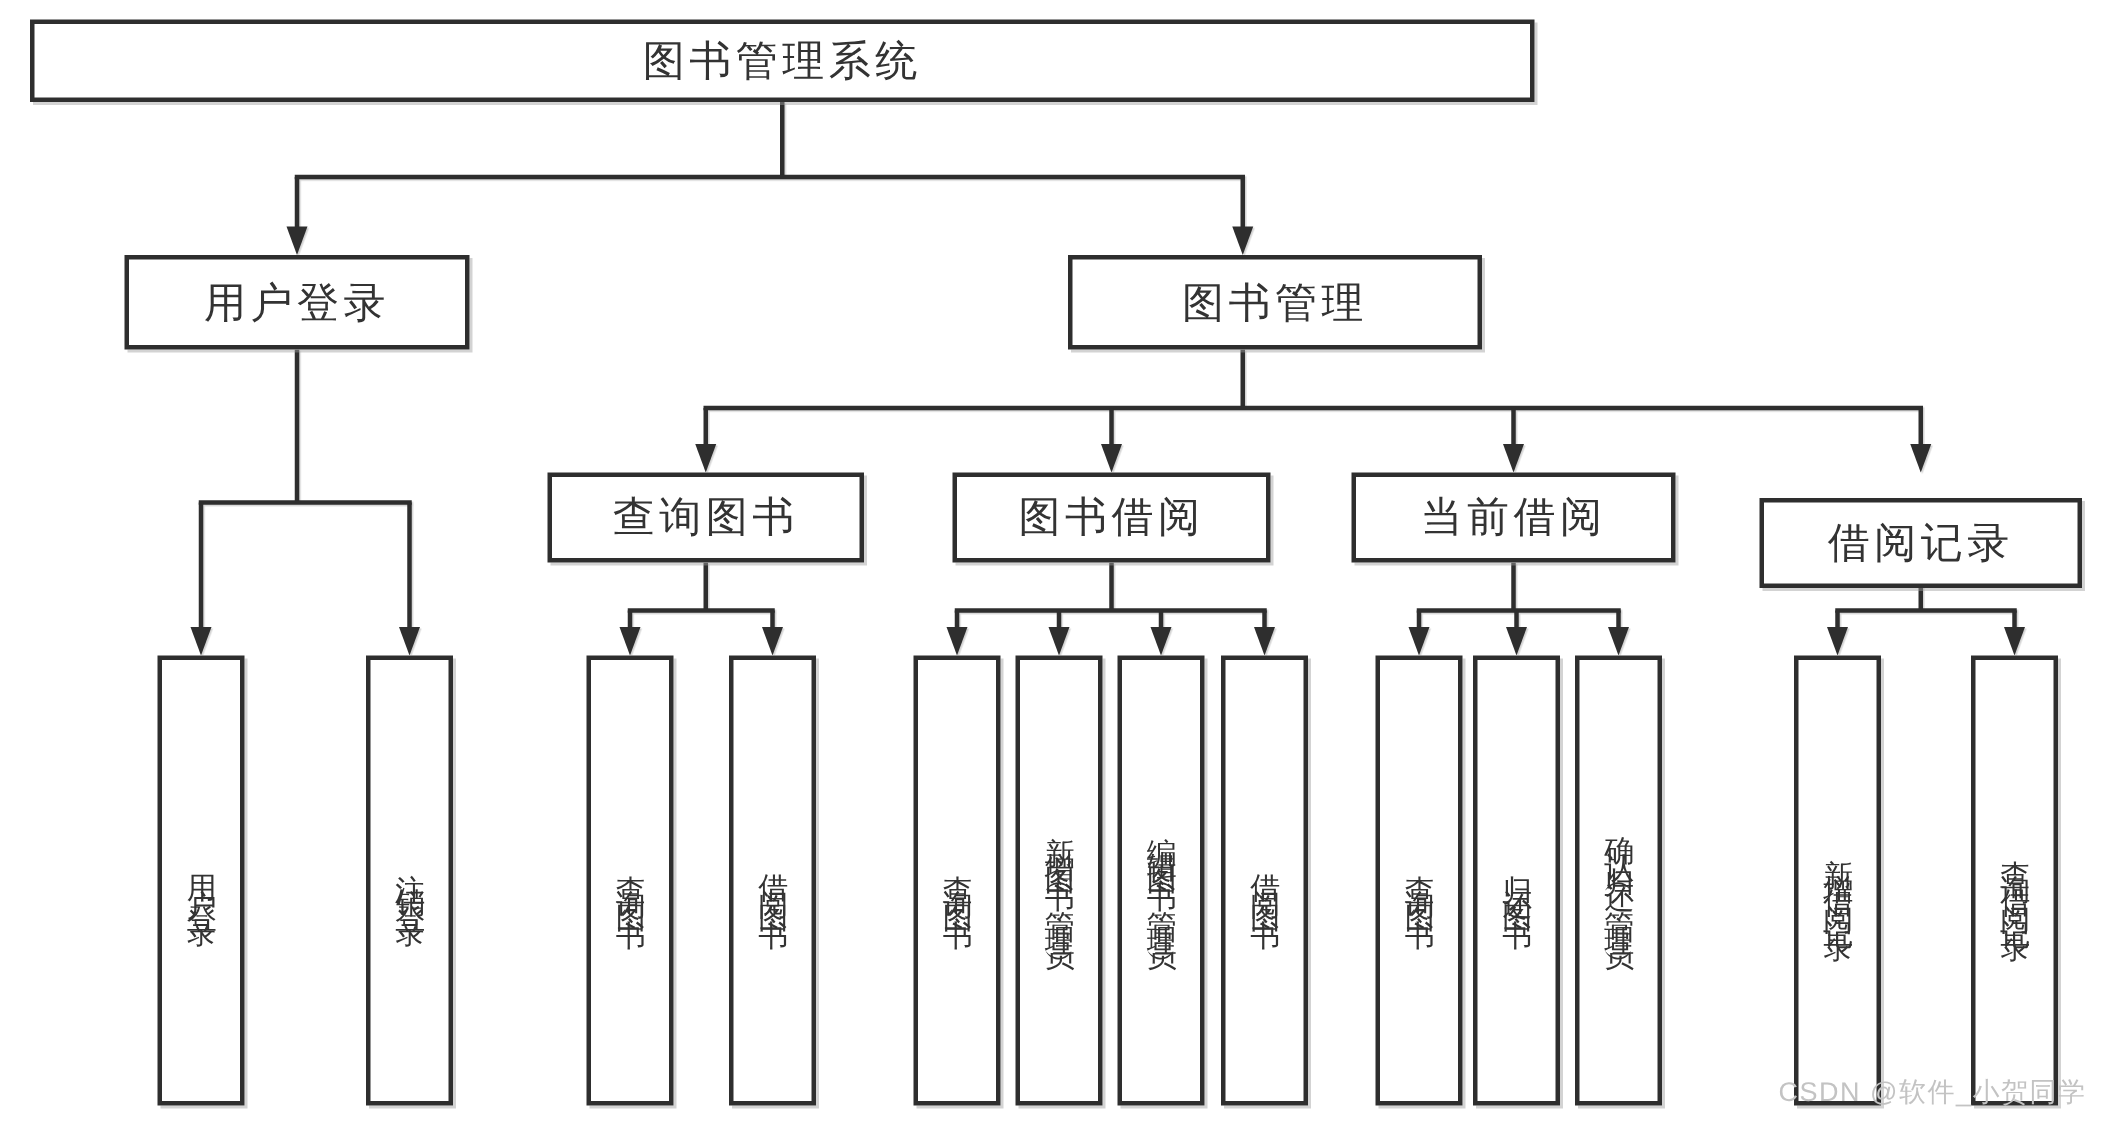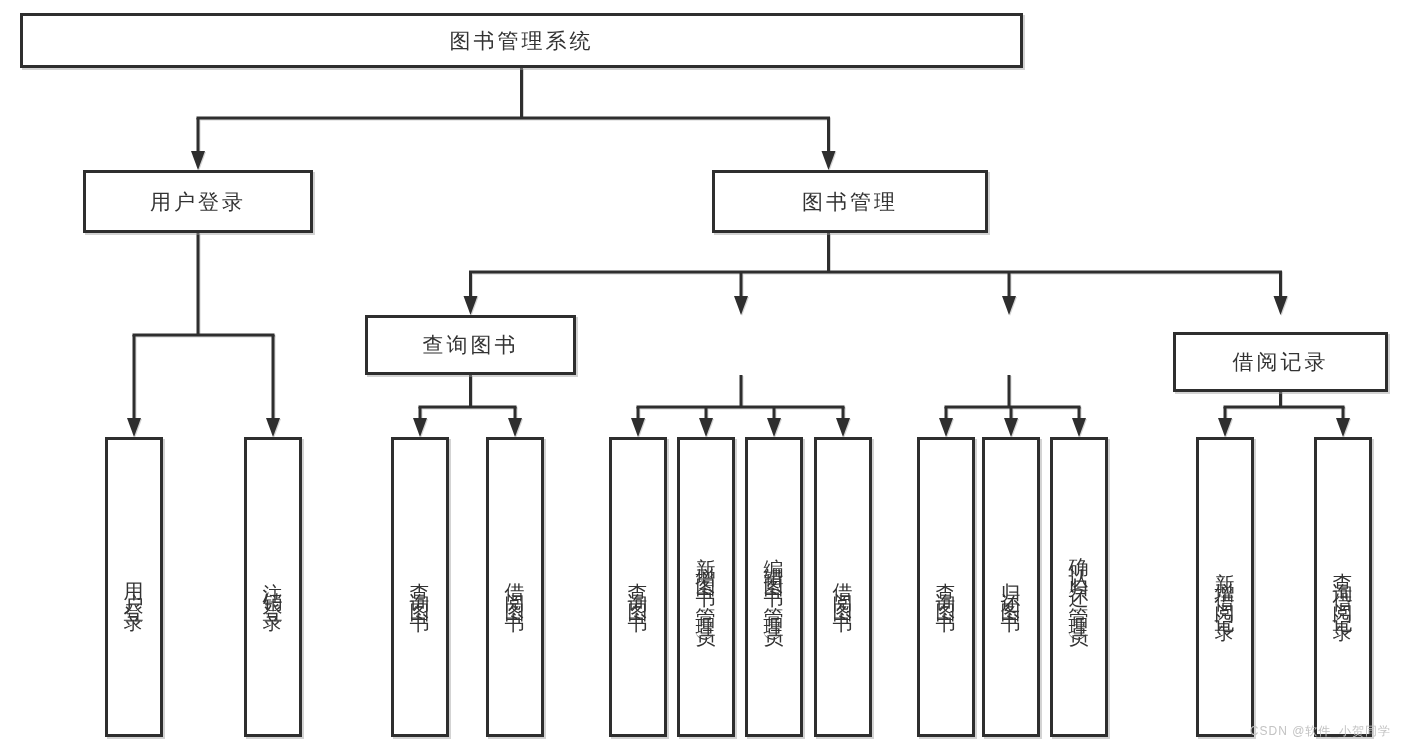--- a/index.html
+++ b/index.html
@@ -19,21 +19,21 @@
     filter: drop-shadow(1.5px 1.5px 0 rgba(160,160,160,0.45));
   }
   .node {
     position: absolute;
     box-sizing: border-box;
     border: 3px solid #2e2e2e;
     background: #ffffff;
     display: flex;
     align-items: center;
     justify-content: center;
-    font-size: 21px;
+    font-size: 28px;
     letter-spacing: 3px;
     white-space: nowrap;
     box-shadow: 2px 2px 0 rgba(158,158,158,0.45);
   }
   .leaf {
     position: absolute;
     box-sizing: border-box;
     width: 58px;
     height: 300px;
     top: 437px;
@@ -46,21 +46,21 @@
     text-orientation: mixed;
     font-size: 20px;
     letter-spacing: 10px;
     line-height: 1;
     box-shadow: 2px 2px 0 rgba(158,158,158,0.45);
   }
   .watermark {
     position: absolute;
     right: 14px;
     bottom: 7px;
-    font-size: 12px;
+    font-size: 18px;
     letter-spacing: 1px;
     color: #c3c3c3;
     z-index: 5;
     white-space: nowrap;
   }
 </style>
 </head>
 <body>
 
 <div class="stage">
@@ -133,20 +133,22 @@
       <polygon points="1336,418 1350,418 1343,437"></polygon>
     </g>
   </svg>
 
   <div class="node" style="left:20px; top:13px; width:1003px; height:55px">图书管理系统</div>
 
   <div class="node" style="left:83px; top:170px; width:230px; height:63px">用户登录</div>
   <div class="node" style="left:712px; top:170px; width:276px; height:63px">图书管理</div>
 
   <div class="node" style="left:365px; top:315px; width:211px; height:60px">查询图书</div>
+  <div class="node" style="left:635px; top:315px; width:212px; height:60px">图书借阅</div>
+  <div class="node" style="left:901px; top:315px; width:216px; height:60px">当前借阅</div>
   <div class="node" style="left:1173px; top:332px; width:215px; height:60px">借阅记录</div>
 
   <div class="leaf" style="left:105px">用户登录</div>
   <div class="leaf" style="left:244px">注销登录</div>
 
   <div class="leaf" style="left:391px">查询图书</div>
   <div class="leaf" style="left:486px">借阅图书</div>
 
   <div class="leaf" style="left:609px">查询图书</div>
   <div class="leaf" style="left:677px">新增图书（管理员）</div>

